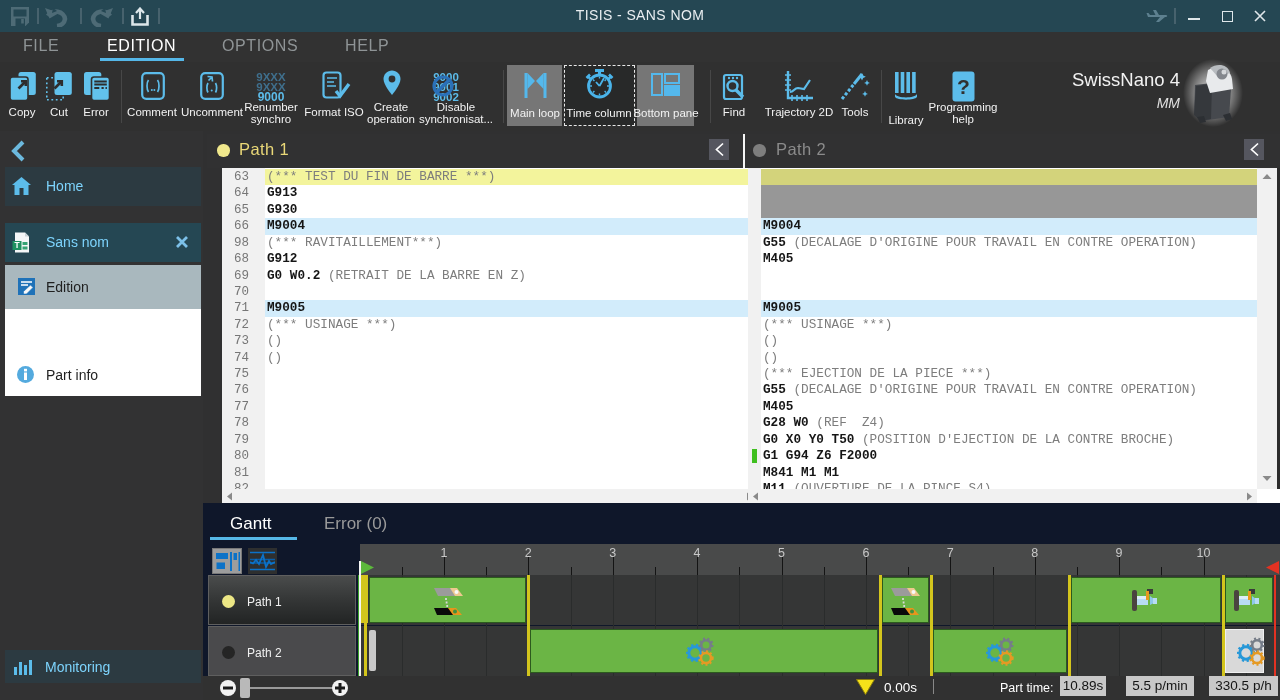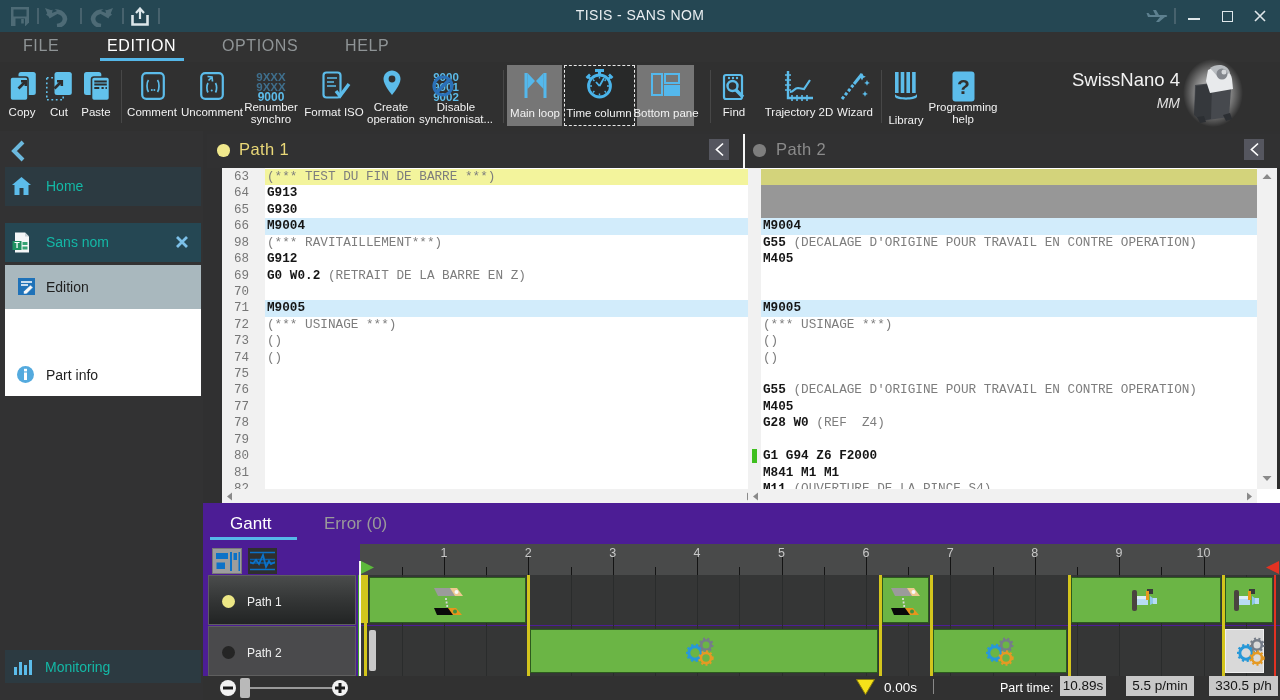--- a/index.html
+++ b/index.html
@@ -12,34 +12,34 @@
     font-size:14px;letter-spacing:0.4px;}
   #menubar{left:0;top:32px;width:1280px;height:30px;background:#323232;}
   .mitem{position:absolute;top:5px;font-size:16px;letter-spacing:0.6px;color:#8f9496;}
   #munder{position:absolute;left:100px;top:26px;width:84px;height:3px;background:#55b7e8;}
   #ribbon{left:0;top:62px;width:1280px;height:69px;background:#303030;}
   .rsep{position:absolute;top:8px;width:1px;height:53px;background:#474747;}
   .rlab{position:absolute;color:#f2f2f2;font-size:11.5px;text-align:center;line-height:12px;
     transform:translateX(-50%);white-space:nowrap;}
   .gbtn{position:absolute;top:3px;height:61px;background:#767676;}
   #sidebar{left:0;top:131px;width:203px;height:569px;background:#323233;}
-  .srow{position:absolute;left:5px;width:196px;color:#14b8a6;font-size:14px;}
+  .srow{position:absolute;left:5px;width:196px;color:#7dd3fc;font-size:14px;}
   .steal{background:#254753;}
   .phead{position:absolute;top:134px;height:34px;background:#313132;}
   .pbtn{position:absolute;top:5px;width:20px;height:21px;background:#55565f;color:#fdfdfd;
     text-align:center;font-size:14px;line-height:21px;font-weight:bold;}
   .code{position:absolute;top:168px;background:#ffffff;overflow:hidden;}
   .crow{position:absolute;height:16.42px;font-family:"Liberation Mono",monospace;
     font-size:12.7px;line-height:16.42px;white-space:pre;font-weight:bold;color:#151515;}
   .cmt{color:#7d7d7d;font-weight:normal;}
   .lnum{position:absolute;font-size:12.5px;color:#767676;text-align:right;width:27px;
     line-height:16.42px;font-family:"Liberation Mono",monospace;font-weight:normal;}
   .hlb{background:#d2ecfb;}
   .hly{background:#f3f49c;}
-  #gantt{left:203px;top:503px;width:1077px;height:197px;background:#4c1d95;}
+  #gantt{left:203px;top:503px;width:1077px;height:197px;background:#0f172a;}
   .gnum{position:absolute;top:3px;font-size:12.5px;color:#c8c8c8;transform:translateX(-50%);}
   .gtick{position:absolute;width:1px;background:#141414;}
   .grid{position:absolute;top:72px;width:1px;height:101px;background:#2a2c2c;}
   .ybar{position:absolute;top:72px;width:3px;height:101px;background:#d3c51d;}
   .bar1{position:absolute;top:74px;height:46px;background:#6bb545;box-sizing:border-box;border:1px solid #2c5a1e;}
   .bar2{position:absolute;top:126px;height:44px;background:#6bb545;box-sizing:border-box;border:1px solid #2c5a1e;}
   .statbox{position:absolute;top:173px;height:20px;background:#c8c8c8;color:#141414;
     font-size:13.5px;text-align:center;line-height:20px;}
 </style>
 </head>
@@ -105,21 +105,21 @@
     <path d="M8.5 16.5 L15 10" stroke="#2d2d2d" stroke-width="2.6"></path>
     <path d="M15.8 14 L15.8 9.2 L11 9.2" fill="none" stroke="#2d2d2d" stroke-width="2.6"></path>
   </svg>
   <div class="rlab" style="left:59px;top:44px">Cut</div>
   <svg class="abs" style="left:84px;top:10px" width="26" height="29" viewBox="0 0 26 29">
     <rect x="0" y="0" width="17.3" height="23" rx="2.5" fill="#62c2ec"></rect>
     <rect x="7.5" y="5" width="18" height="23.5" rx="2.5" fill="#62c2ec" stroke="#303030" stroke-width="1.6"></rect>
     <path d="M10.3 9.5 h12.5 M10.3 12.5 h12.5" stroke="#2d2d2d" stroke-width="2"></path>
     <path d="M10.3 16 h5 M17.5 16 h2.2 M21.5 16 h1.4" stroke="#2d2d2d" stroke-width="2"></path>
   </svg>
-  <div class="rlab" style="left:96px;top:44px">Paste</div>
+  <div class="rlab" style="left:96px;top:44px">Error</div>
   <div class="rsep" style="left:121px"></div>
   <svg class="abs" style="left:141px;top:10px" width="24" height="28" viewBox="0 0 24 28">
     <rect x="1.2" y="1.2" width="21.6" height="25.6" rx="4" fill="none" stroke="#5cbcea" stroke-width="2.2"></rect>
     <path d="M7.5 8 C5.5 10.5 5.5 17.5 7.5 20 M16.5 8 C18.5 10.5 18.5 17.5 16.5 20" stroke="#5cbcea" stroke-width="1.7" fill="none"></path>
     <circle cx="10.8" cy="18" r="1" fill="#5cbcea"></circle>
         <circle cx="13.4" cy="18" r="1" fill="#5cbcea"></circle>
   </svg>
   <div class="rlab" style="left:152px;top:44px">Comment</div>
   <svg class="abs" style="left:200px;top:10px" width="24" height="28" viewBox="0 0 24 28">
     <rect x="1.2" y="1.2" width="21.6" height="25.6" rx="4" fill="none" stroke="#5cbcea" stroke-width="2.2"></rect>
@@ -193,21 +193,21 @@
     <path d="M6 22 C10 22 10 18 14 18 L20 19 L26 10" stroke="#5cbcea" stroke-width="2.2" fill="none"></path>
   </svg>
   <div class="rlab" style="left:799px;top:44px">Trajectory 2D</div>
   <svg class="abs" style="left:840px;top:9px" width="30" height="30" viewBox="0 0 30 30">
     <path d="M2 28 L14 13" stroke="#5cbcea" stroke-width="3" stroke-dasharray="3 2"></path>
     <path d="M14 13 L22 3" stroke="#5cbcea" stroke-width="3"></path>
     <path d="M22 2 l1.2 2.6 l2.6 1.2 l-2.6 1.2 l-1.2 2.6 l-1.2 -2.6 l-2.6 -1.2 l2.6 -1.2 Z" fill="#5cbcea"></path>
     <path d="M27 9 l0.9 2 l2 0.9 l-2 0.9 l-0.9 2 l-0.9 -2 l-2 -0.9 l2 -0.9 Z" fill="#5cbcea"></path>
     <path d="M25 20 l0.9 2 l2 0.9 l-2 0.9 l-0.9 2 l-0.9 -2 l-2 -0.9 l2 -0.9 Z" fill="#5cbcea"></path>
   </svg>
-  <div class="rlab" style="left:855px;top:44px">Wizard</div>
+  <div class="rlab" style="left:855px;top:44px">Tools</div>
   <div class="rsep" style="left:881px"></div>
   <svg class="abs" style="left:893px;top:9px" width="26" height="30" viewBox="0 0 26 30">
     <path d="M2 23 C4 27.5 22 27.5 24 23 L24 26 C22 29.5 4 29.5 2 26 Z" fill="#5cbcea"></path>
     <rect x="2" y="1" width="3.6" height="21" fill="#5cbcea"></rect>
     <rect x="7.7" y="1" width="3.6" height="21" fill="#5cbcea"></rect>
     <rect x="13.4" y="1" width="3.6" height="21" fill="#5cbcea"></rect>
     <rect x="19.1" y="1" width="3.6" height="21" fill="#5cbcea"></rect>
   </svg>
   <div class="rlab" style="left:906px;top:52px">Library</div>
   <svg class="abs" style="left:952px;top:9px" width="23" height="31" viewBox="0 0 23 31">
@@ -356,23 +356,25 @@
       <div class="abs" style="left:13px;top:17.42px;width:496px;height:32.84px;background:#979797"></div>
       <div class="abs hlb" style="left:13px;top:50.26px;width:496px;height:16.42px"></div>
       <div class="crow" style="left:15px;top:50.26px">M9004</div>
       <div class="crow" style="left:15px;top:66.68px">G55<span class="cmt"> (DECALAGE D'ORIGINE POUR TRAVAIL EN CONTRE OPERATION)</span></div>
       <div class="crow" style="left:15px;top:83.10px">M405</div>
       <div class="abs hlb" style="left:13px;top:132.36px;width:496px;height:16.42px"></div>
       <div class="crow" style="left:15px;top:132.36px">M9005</div>
       <div class="crow" style="left:15px;top:148.78px"><span class="cmt">(*** USINAGE ***)</span></div>
       <div class="crow" style="left:15px;top:165.20px"><span class="cmt">()</span></div>
       <div class="crow" style="left:15px;top:181.62px"><span class="cmt">()</span></div>
+      <div class="crow" style="left:15px;top:198.04px"><span class="cmt">(*** EJECTION DE LA PIECE ***)</span></div>
       <div class="crow" style="left:15px;top:214.46px">G55<span class="cmt"> (DECALAGE D'ORIGINE POUR TRAVAIL EN CONTRE OPERATION)</span></div>
       <div class="crow" style="left:15px;top:230.88px">M405</div>
       <div class="crow" style="left:15px;top:247.30px">G28 W0<span class="cmt"> (REF  Z4)</span></div>
+      <div class="crow" style="left:15px;top:263.72px">G0 X0 Y0 T50<span class="cmt"> (POSITION D'EJECTION DE LA CONTRE BROCHE)</span></div>
       <div class="crow" style="left:15px;top:280.14px">G1 G94 Z6 F2000</div>
       <div class="crow" style="left:15px;top:296.56px">M841 M1 M1</div>
       <div class="crow" style="left:15px;top:312.98px">M11<span class="cmt"> (OUVERTURE DE LA PINCE S4)</span></div>
       <div class="abs" style="left:4px;top:281.14px;width:5px;height:14px;background:#3fbf1f"></div>
       <div class="abs" style="left:509px;top:0;width:20px;height:321px;background:#f1f1f1">
         <svg class="abs" style="left:5px;top:4px" width="10" height="9" viewBox="0 0 10 9">
           <path d="M0.5 7 L5 2 L9.5 7 Z" fill="#8a8a8a"></path>
         </svg>
         <svg class="abs" style="left:5px;top:306px" width="10" height="9" viewBox="0 0 10 9">
           <path d="M0.5 2 L5 7 L9.5 2 Z" fill="#8a8a8a"></path>

